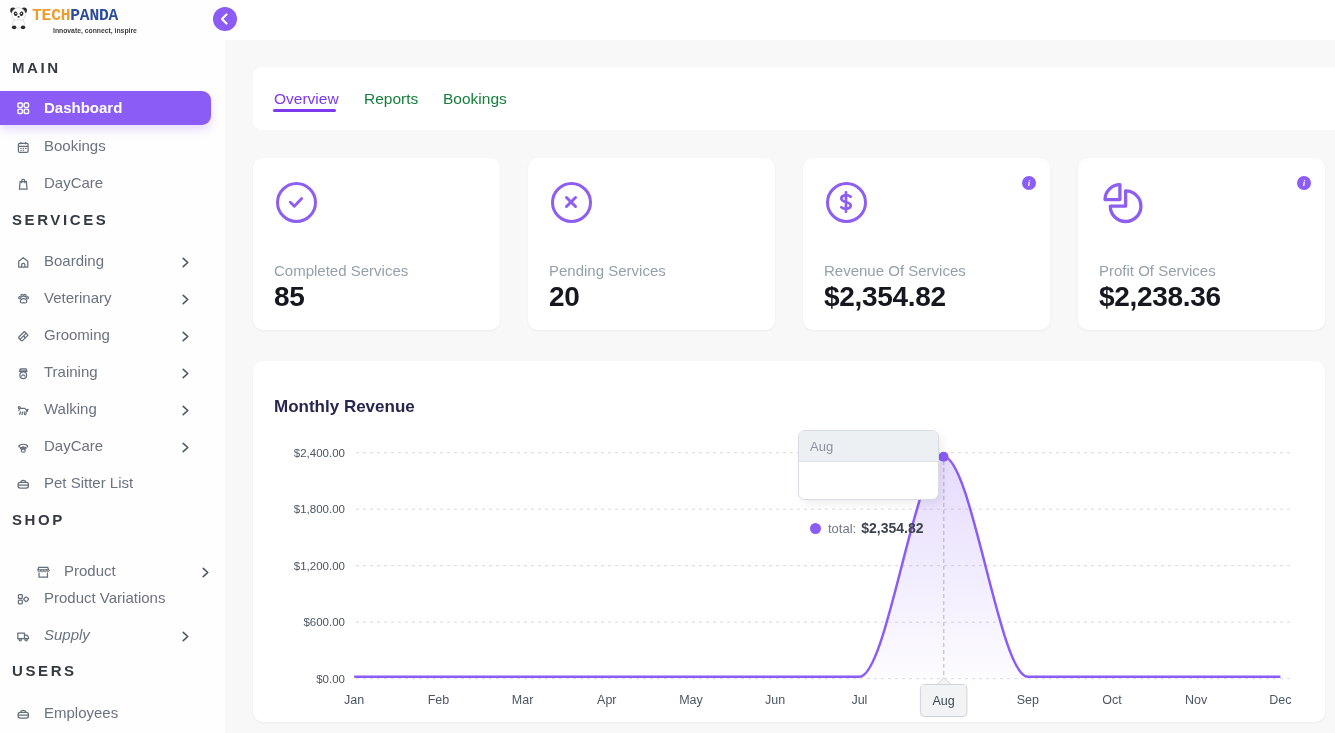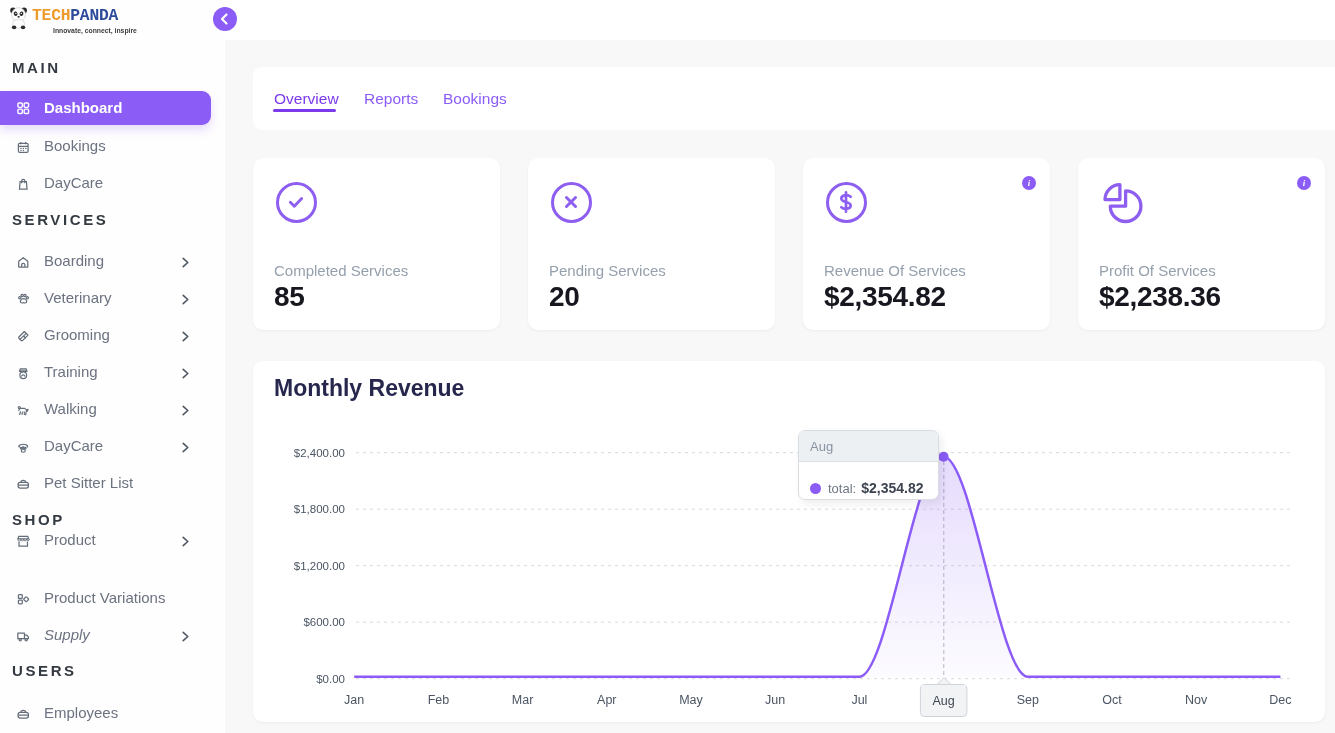--- a/index.html
+++ b/index.html
@@ -11,37 +11,37 @@
 .seclabel { font-size:15px; font-weight:700; letter-spacing:2.6px; color:#343a42; left:12px; }
 .navrow { left:0; width:211px; height:34px; }
 .navrow .nicon { position:absolute; left:16px; top:10px; width:14.5px; height:14.5px; }
 .navrow .nlabel { position:absolute; left:44px; top:7px; font-size:15px; color:#6b7280; }
 .navrow .chev { position:absolute; left:181px; top:12px; width:9px; height:11px; }
 #active-pill { left:0; top:91px; width:211px; height:34px; background:#8b5cf6; border-radius:0 9px 9px 0; box-shadow:0 5px 10px rgba(139,92,246,.22); }
 #active-pill .nlabel { color:#fff; font-weight:700; font-size:15px; top:7.5px; }
 #toggle-btn { left:213px; top:7px; width:24px; height:24px; border-radius:50%; background:#8b5cf6; z-index:9; }
 
 #tabsbar { left:253px; top:67px; width:1082px; height:63px; background:#fff; border-radius:9px 0 0 9px; z-index:1;}
-.tab { position:absolute; top:23px; font-size:15.5px; color:#8b5cf6; }
+.tab { position:absolute; top:23px; font-size:15.5px; color:#15803d; }
 #tab-ov { left:21px; color:#7c3aed; }
 #tab-underline { position:absolute; left:20px; top:42px; width:63px; height:3px; background:#7c3aed; border-radius:2px; }
 
 .card { background:#fff; border-radius:10px; box-shadow:0 1px 3px rgba(16,24,40,.05); }
 .scard { top:158px; width:247px; height:172px; }
 .iconcirc { position:absolute; left:23px; top:24px; width:41px; height:41px; border-radius:50%; border:3.4px solid #8d5ef0; }
 .slabel { position:absolute; left:21px; top:104px; font-size:15px; color:#95a0ad; }
 .svalue { position:absolute; left:21px; top:123px; font-size:28px; font-weight:700; color:#17171f; letter-spacing:-0.3px;}
 .ibadge { position:absolute; top:18px; width:14px; height:14px; border-radius:50%; background:#8b5cf6; color:#fff; font-size:9px; font-weight:700; text-align:center; line-height:14px; font-family:"Liberation Serif",serif; font-style:italic;}
 
 #chartcard { left:253px; top:361px; width:1072px; height:361px; }
-#charttitle { position:absolute; left:21px; top:14px; font-size:23px; font-weight:700; color:#27274e; }
+#charttitle { position:absolute; left:21px; top:36px; font-size:17px; font-weight:700; color:#27274e; }
 
 #tooltip { position:absolute; left:545px; top:69px; width:141px; height:70px; background:#fff; border:1px solid #d9dde2; border-radius:7px; box-shadow:3px 4px 8px rgba(0,0,0,.07); }
 #tooltip .tt-head { height:31px; background:#edf0f3; border-bottom:1px solid #dde1e6; border-radius:6px 6px 0 0; color:#8a93a3; font-size:13px; line-height:31px; padding-left:11px; }
-#tooltip .tt-body { height:52px; display:flex; align-items:center; padding-left:11px; font-size:13px; color:#6f7884; }
+#tooltip .tt-body { height:52px; display:flex; align-items:center; padding-left:11px; font-size:13px; color:#6f7884;margin-top:40px; }
 #tooltip .tt-dot { width:11px; height:11px; border-radius:50%; background:#8b5cf6; margin-right:7px; }
 #tooltip .tt-val { font-size:14px; font-weight:700; color:#3d4450; margin-left:5px; }
 </style>
 </head>
 <body>
 <div id="stage">
   <div class="abs" id="content-bg"></div>
 
   <div class="abs" id="tabsbar">
     <span class="tab" id="tab-ov">Overview</span>
@@ -249,21 +249,21 @@
         </svg>
     </div>
     <div class="abs navrow" style="top:467px;">
       <svg class="nicon" viewBox="0 0 24 24" fill="none" stroke="#646e7a" stroke-width="2.05">
           <rect x="3.5" y="9" width="17" height="9.5" rx="3.5"></rect>
           <path d="M8 9c0-2 1.6-3.5 4-3.5S16 7 16 9M3.5 13.5h17"></path>
         </svg>
       <span class="nlabel">Pet Sitter List</span>
     </div>
     <div class="abs seclabel" style="top:511px;">SHOP</div>
-    <div class="abs navrow" style="top:524px;">
+    <div class="abs navrow" style="top:555px;margin-left:20px;">
       <svg class="nicon" viewBox="0 0 24 24" fill="none" stroke="#646e7a" stroke-width="2.05">
           <path d="M4.5 4h15l1.3 4H3.2z"></path>
           <path d="M3.2 8v1a2.4 2.4 0 0 0 4.8 0V8M8 8v1a2.4 2.4 0 0 0 4.8 0V8M12.8 8v1a2.4 2.4 0 0 0 4.8 0V8M17.6 8v1a2.4 2.4 0 0 0 4.7 0V8" stroke-width="1.4"></path>
           <path d="M5 12.5V20h14v-7.5"></path>
         </svg>
       <span class="nlabel">Product</span>
       <svg class="chev" viewBox="0 0 9 12">
           <path d="M2 1.5 L7 6 L2 10.5" fill="none" stroke="#4b5563" stroke-width="1.7" stroke-linecap="round" stroke-linejoin="round"></path>
         </svg>
     </div>

